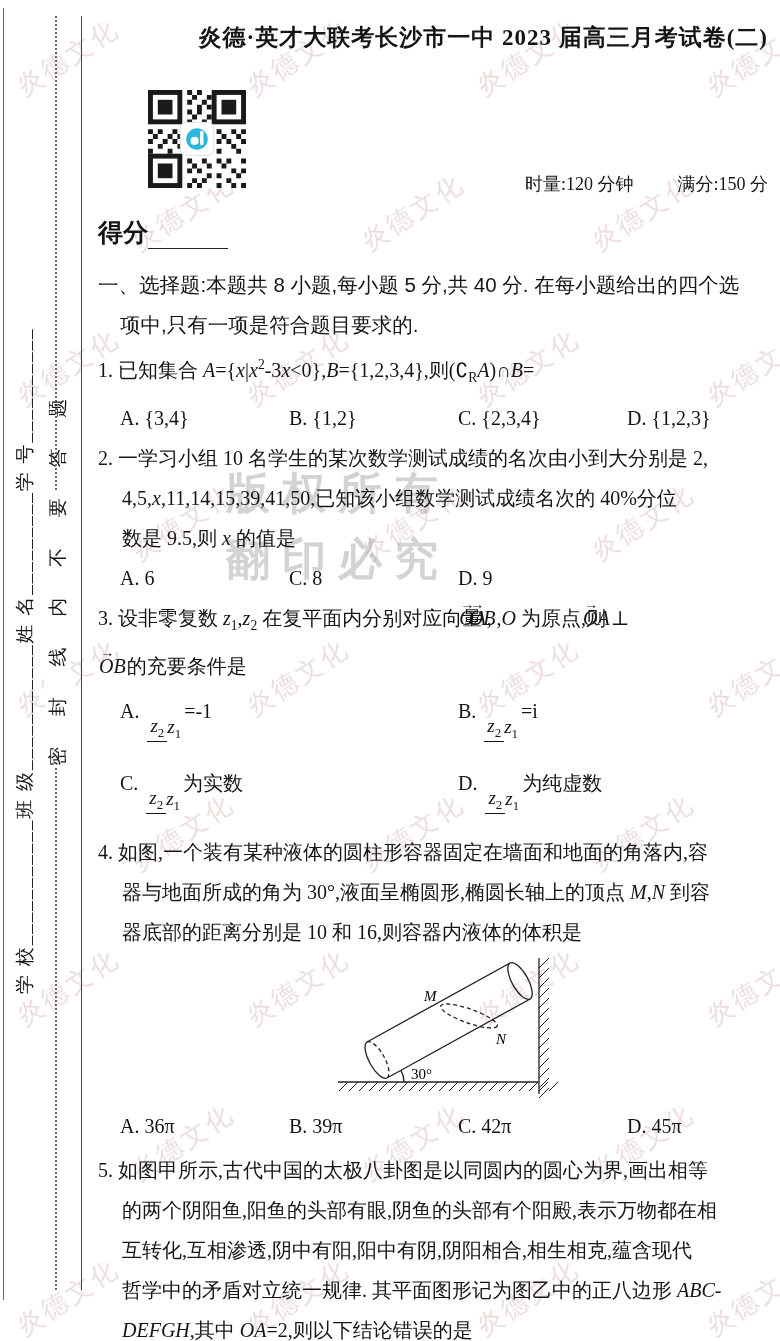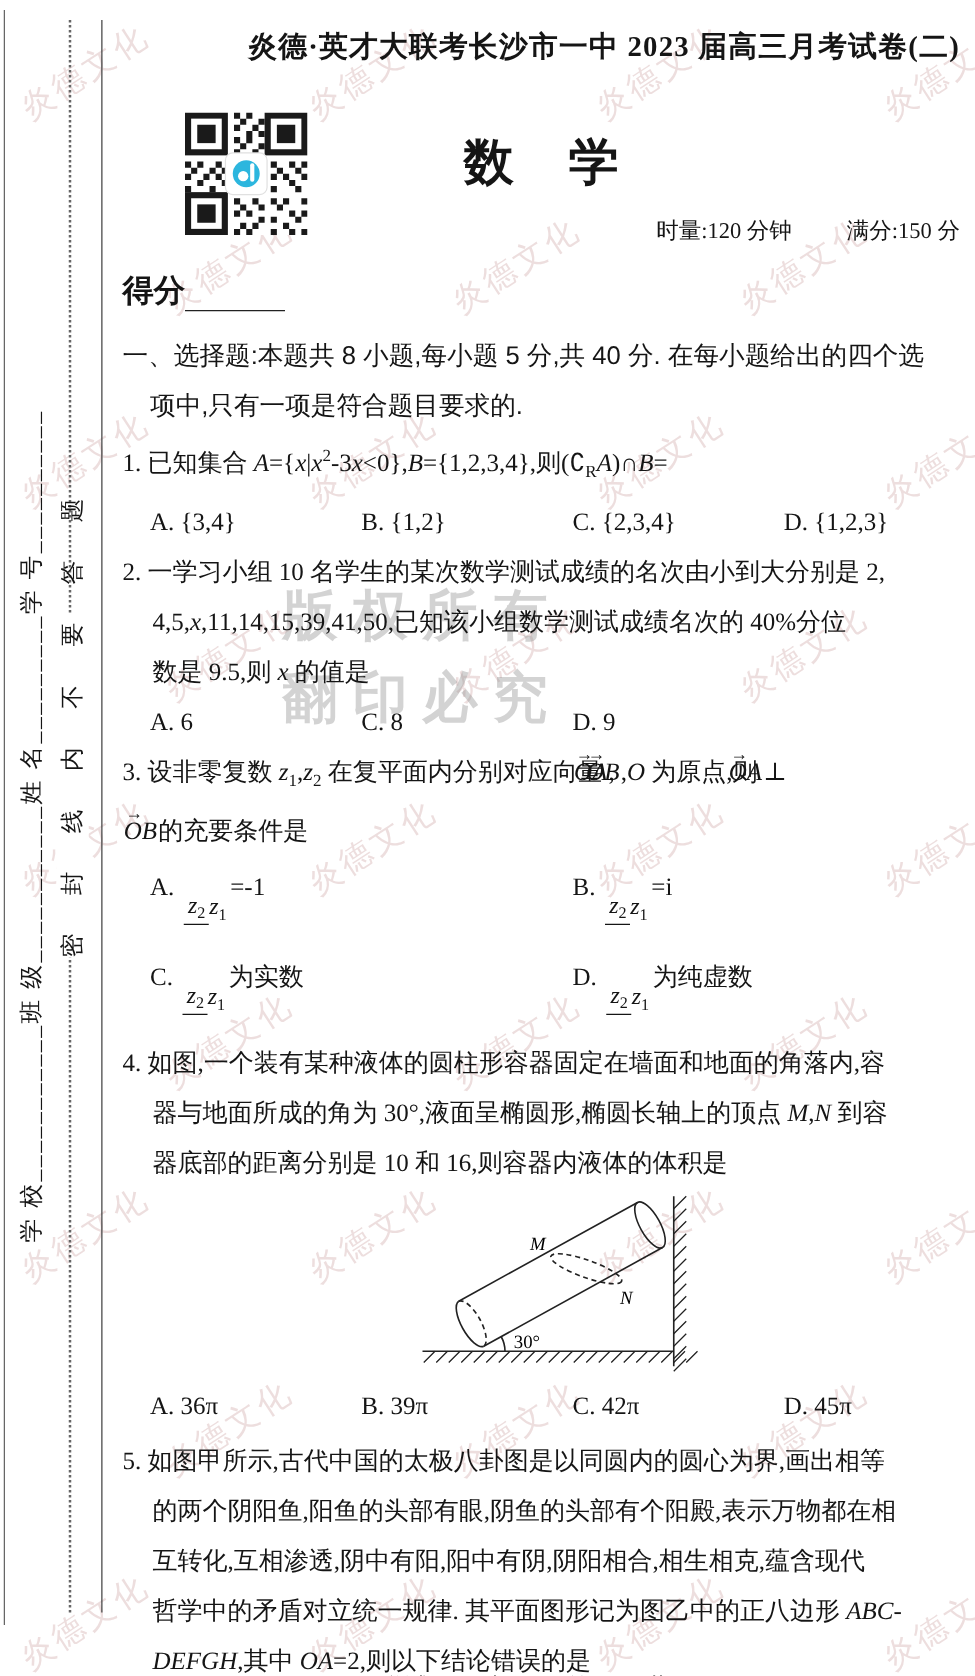--- a/index.html
+++ b/index.html
@@ -134,21 +134,20 @@
         <rect x="10" y="75" width="15" height="15"></rect>
         <path d="M40 0h5v5h-5zM50 0h5v5h-5zM60 5h5v5h-5zM45 5h5v5h-5zM40 10h5v5h-5zM55 10h5v5h-5zM50 15h5v5h-5zM60 15h5v5h-5zM40 20h5v5h-5zM50 20h5v5h-5zM45 25h5v5h-5zM60 25h5v5h-5zM40 30h5v5h-5zM55 30h5v5h-5zM0 40h5v5h-5zM10 40h5v5h-5zM25 40h5v5h-5zM5 45h5v5h-5zM20 45h5v5h-5zM30 45h5v5h-5zM0 50h5v5h-5zM15 50h5v5h-5zM25 50h5v5h-5zM10 55h5v5h-5zM30 55h5v5h-5zM0 60h5v5h-5zM20 60h5v5h-5zM70 40h5v5h-5zM85 40h5v5h-5zM95 40h5v5h-5zM75 45h5v5h-5zM90 45h5v5h-5zM70 50h5v5h-5zM80 50h5v5h-5zM95 50h5v5h-5zM85 55h5v5h-5zM70 60h5v5h-5zM90 60h5v5h-5zM40 70h5v5h-5zM55 70h5v5h-5zM45 75h5v5h-5zM60 75h5v5h-5zM40 80h5v5h-5zM50 80h5v5h-5zM60 85h5v5h-5zM45 90h5v5h-5zM55 90h5v5h-5zM40 95h5v5h-5zM50 95h5v5h-5zM70 70h5v5h-5zM80 70h5v5h-5zM95 70h5v5h-5zM75 75h5v5h-5zM85 80h5v5h-5zM95 80h5v5h-5zM70 85h5v5h-5zM90 85h5v5h-5zM80 90h5v5h-5zM70 95h5v5h-5zM85 95h5v5h-5zM95 95h5v5h-5z"></path>
       </g>
       <g>
         <rect x="33" y="33" width="34" height="34" rx="6" fill="#fff" stroke="#e0e0e0" stroke-width="1"></rect>
         <circle cx="50" cy="50" r="11" fill="#2cb6de"></circle>
         <circle cx="47.5" cy="52" r="4.2" fill="#fff"></circle>
         <rect x="53.2" y="41.5" width="3.4" height="15" rx="1.6" fill="#fff"></rect>
       </g>
     </svg>
-    <div class="subject">数 学</div>
     <div class="meta">
       <span>时量:120 分钟</span><span class="m2">满分:150 分</span>
     </div>
   </div>
 
   <div class="score">
     <span>得分</span><span class="blank"></span>
   </div>
 
   <div class="sec">一、选择题:本题共 8 小题,每小题 5 分,共 40 分. 在每小题给出的四个选<br>项中,只有一项是符合题目要求的.</div>

